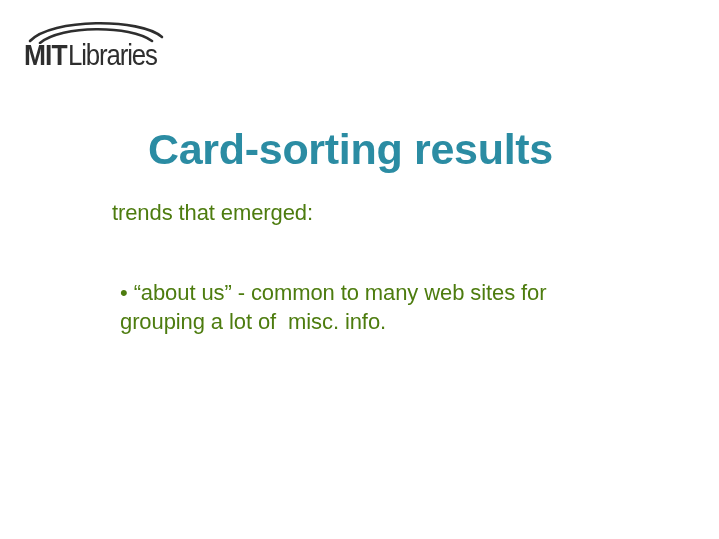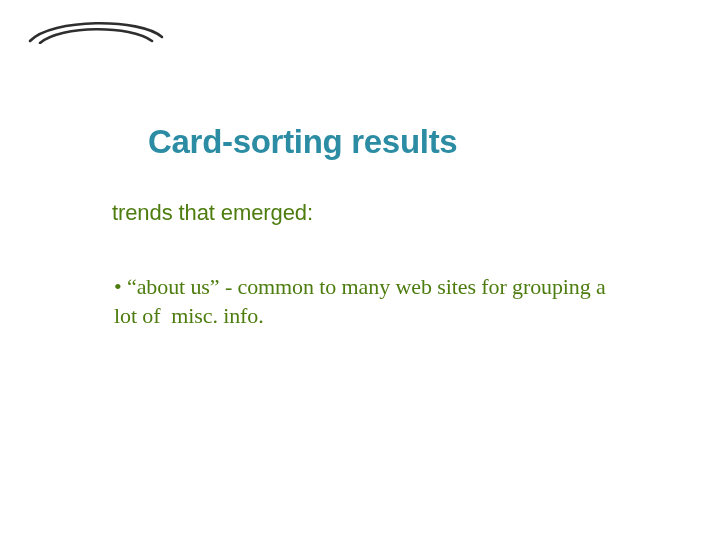--- a/index.html
+++ b/index.html
@@ -64,21 +64,21 @@
     color: #2e2e2e;
   }
 
   
   .slide-title {
     position: absolute;
     left: 148px;
     top: 96px;
     font-family: "Liberation Sans", sans-serif;
     font-weight: bold;
-    font-size: 33px;
+    font-size: 43px;
     line-height: 48px;
     color: #2b8ca3;
     letter-spacing: -0.3px;
     white-space: nowrap;
   }
 
   
   .body-block {
     position: absolute;
     left: 112px;
@@ -93,38 +93,40 @@
   .intro-line {
     margin: 0;
     white-space: pre;
   }
   .bullet-block {
     margin: 0;
     padding: 0;
     list-style: none;
   }
   .bullet-item {
-    margin: 2px;
+    margin: 8px;
     white-space: pre-wrap;
-    font-family: Liberation Serif, serif;
   }
   .spacer-line {
     height: 43px;
   }
 </style>
 </head>
 <body>
 
 <div class="slide">
 
   <div class="logo">
     <svg class="logo-arcs" viewBox="0 0 136 30" preserveAspectRatio="none">
       <path d="M2,27 C24,4 112,4 134,23" fill="none" stroke="#2e2e2e" stroke-width="2.6" stroke-linecap="round"></path>
       <path d="M12,29 C34,11 102,11 124,27" fill="none" stroke="#2e2e2e" stroke-width="2.6" stroke-linecap="round"></path>
     </svg>
+    <div class="logo-wordmark">
+      <span class="logo-mit">MIT</span><span class="logo-libraries">Libraries</span>
+    </div>
   </div>
 
   <h1 class="slide-title">Card-sorting results</h1>
 
   <div class="body-block">
     <p class="intro-line">trends that emerged:</p>
     <div class="spacer-line"></div>
     <ul class="bullet-block">
       <li class="bullet-item"><span>•</span> <span>“about us” - common to many web sites for grouping a lot of  misc. info.</span></li>
     </ul>

